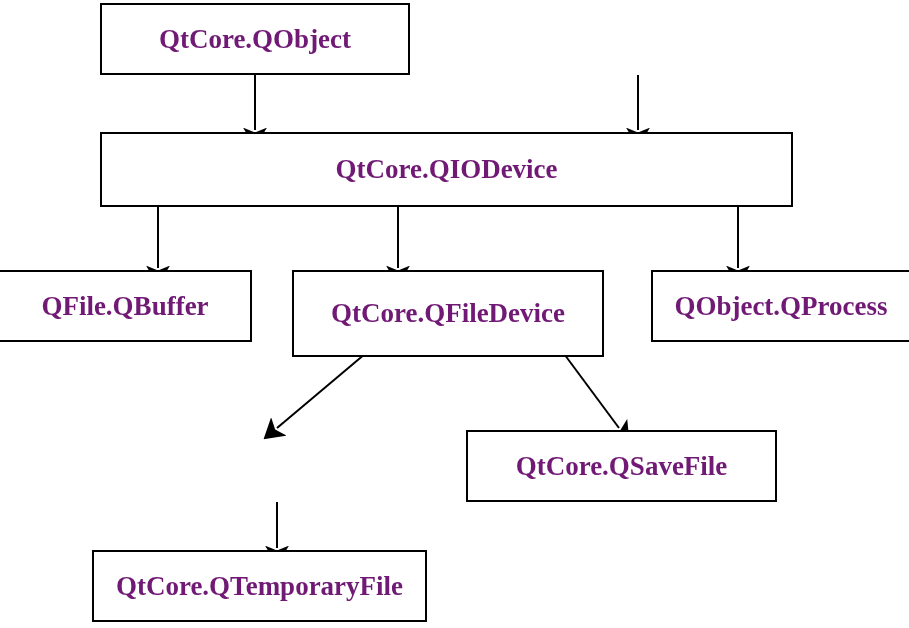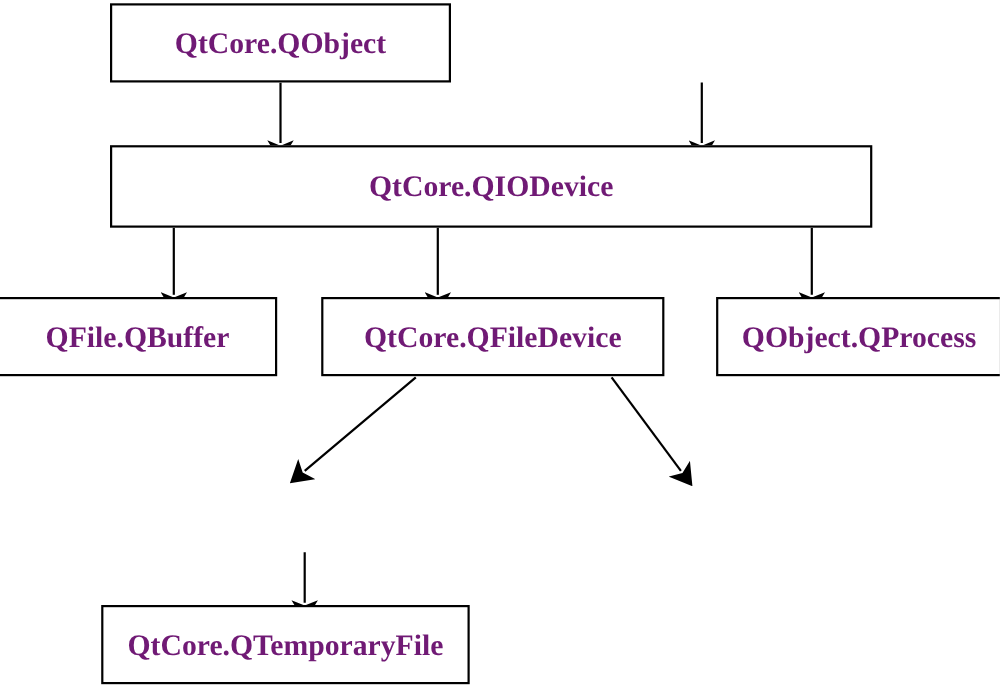--- a/index.html
+++ b/index.html
@@ -72,27 +72,30 @@
 
 
   <div class="node-box" style="left: 100px; top: 132px; width: 693px; height: 75px; border-width: 2px; border-color: rgb(0, 0, 0); background: rgb(255, 255, 255); align-items: center;">
     <span class="node-label">QtCore.QIODevice</span>
   </div>
 
   <div class="node-box" style="left: -2px; top: 270px; width: 254px; height: 72px; border-width: 2px; border-color: rgb(0, 0, 0); background: rgb(255, 255, 255);">
     <span class="node-label">QFile.QBuffer</span>
   </div>
 
-  <div class="node-box" style="left: 292px; top: 270px; width: 312px; height: 72px; border-width: 2px; border-color: rgb(0, 0, 0); background: rgb(255, 255, 255);">
+  <div class="node-box" style="left: 292px; top: 270px; width: 312px; height: 87px; border-width: 2px; border-color: rgb(0, 0, 0); background: rgb(255, 255, 255);">
     <span class="node-label">QtCore.QFileDevice</span>
   </div>
 
   <div class="node-box" style="left: 651px; top: 270px; width: 260px; height: 72px; border-width: 2px; border-color: rgb(0, 0, 0); background: rgb(255, 255, 255);">
     <span class="node-label">QObject.QProcess</span>
   </div>
 
 
+  <div class="node-box" style="left: 466px; top: 430px; width: 311px; height: 72px; border-width: 2px; border-color: rgb(0, 0, 0); background: rgb(255, 255, 255);">
+    <span class="node-label">QtCore.QSaveFile</span>
+  </div>
 
   <div class="node-box" style="left: 92px; top: 550px; width: 335px; height: 72px; border-width: 2px; border-color: rgb(0, 0, 0); background: rgb(255, 255, 255);">
     <span class="node-label">QtCore.QTemporaryFile</span>
   </div>
 
 </div>
 
 </body></html>

